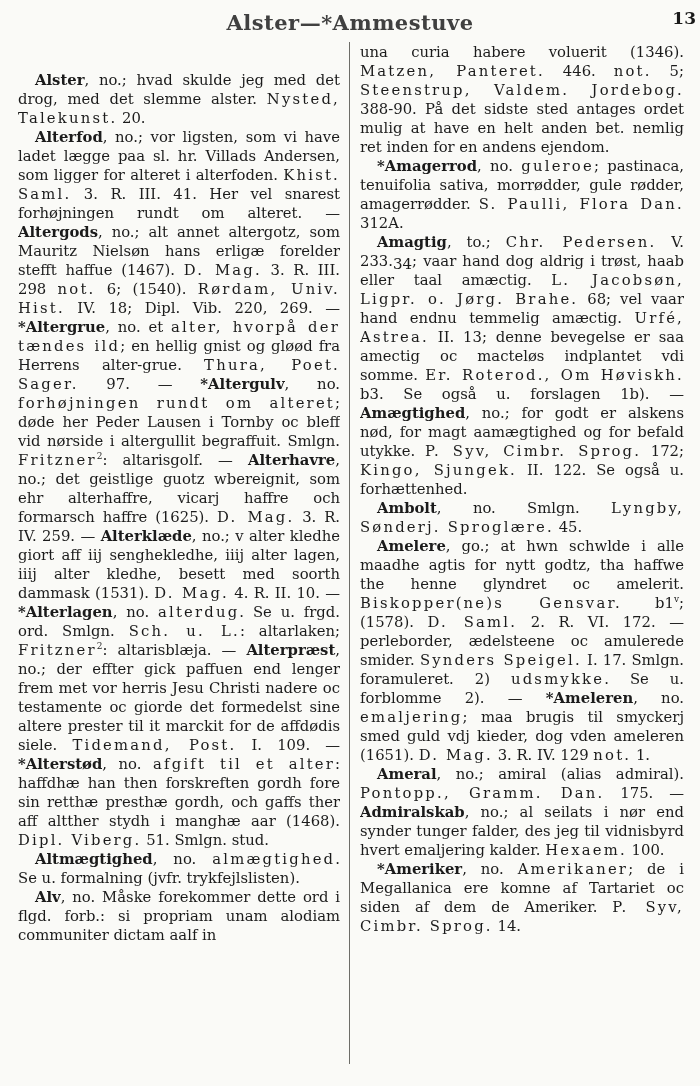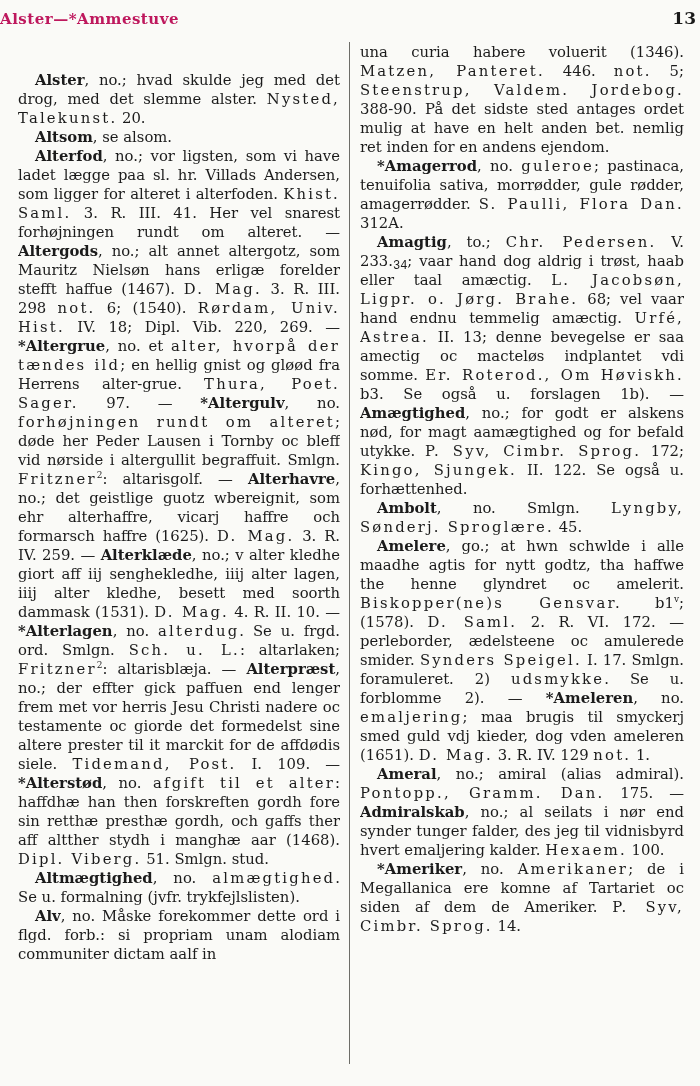--- a/index.html
+++ b/index.html
@@ -12,25 +12,25 @@
     position: relative;
     width: 700px; height: 1086px;
     font-family: "DejaVu Serif", "Liberation Serif", serif;
     color: #1b1b1b;
     background: #fafaf7;
   }
   .running-head {
     position: absolute;
     top: 10px; left: 0;
     width: 100%;
-    text-align: left;
-    font-size: 15px;
+    text-align: center;
+    font-size: 21px;
     font-weight: 600;
     letter-spacing: 0.5px;
-    color: #be185d;
+    color: #404040;
   }
   .page-number {
     position: absolute;
     top: 8px; right: 4px;
     font-size: 17px;
     font-weight: bold;
     color: #1a1a1a;
   }
   .column-divider {
     position: absolute;
@@ -47,32 +47,31 @@
     height: 1034px;
     overflow: hidden;
   }
   .col-left  { left: 18px;  width: 322px; margin-top: 28px; }
   .col-right { left: 360px; width: 324px; }
   p.entry { margin: 0; text-indent: 17px; }
   p.entry.noindent { text-indent: 0; }
   .b  { font-weight: bold; }
   .sp { letter-spacing: 2.2px; }
   .sup { font-size: 9px; vertical-align: super; line-height: 0; }
-  .sub { font-size: 12px; vertical-align: baseline; position: relative; top: 3px; line-height: 0; font-family: Liberation Mono, monospace; }
+  .sub { font-size: 15px; vertical-align: baseline; position: relative; top: 3px; line-height: 0; }
 </style>
 </head>
 <body>
 
 <div class="page">
   <div class="running-head">Alster—*Ammestuve</div>
   <div class="page-number">13</div>
   <div class="column-divider"></div>
   <div class="col col-left">
       <p class="entry"><span class="b">Alster</span><span>, no.; hvad skulde jeg med det drog, med det slemme alster. </span><span class="sp">Nysted, Talekunst.</span><span> 20.</span></p>
-      <p class="entry"><span class="b">Altsom</span><span>, se alsom.</span></p>
       <p class="entry"><span class="b">Alterfod</span><span>, no.; vor ligsten, som vi have ladet lægge paa sl. hr. Villads Andersen, som ligger for alteret i alterfoden. </span><span class="sp">Khist. Saml.</span><span> 3. R. III. 41. Her vel snarest forhøjningen rundt om alteret. — </span><span class="b">Altergods</span><span>, no.; alt annet altergotz, som Mauritz Nielsøn hans erligæ forelder stefft haffue (1467). </span><span class="sp">D. Mag.</span><span> 3. R. III. 298 </span><span class="sp">not.</span><span> 6; (1540). </span><span class="sp">Rørdam, Univ. Hist.</span><span> IV. 18; Dipl. Vib. 220, 269. — </span><span class="b">*Altergrue</span><span>, no. et </span><span class="sp">alter, hvorpå der tændes ild</span><span>; en hellig gnist og gløød fra Herrens alter-grue. </span><span class="sp">Thura, Poet. Sager.</span><span> 97. — </span><span class="b">*Altergulv</span><span>, no. </span><span class="sp">forhøjningen rundt om alteret</span><span>; døde her Peder Lausen i Tornby oc bleff vid nørside i altergullit begraffuit. Smlgn. </span><span class="sp">Fritzner</span><span class="sup">2</span><span>: altarisgolf. — </span><span class="b">Alterhavre</span><span>, no.; det geistlige guotz wbereignit, som ehr alterhaffre, vicarj haffre och formarsch haffre (1625). </span><span class="sp">D. Mag.</span><span> 3. R. IV. 259. — </span><span class="b">Alterklæde</span><span>, no.; v alter kledhe giort aff iij senghekledhe, iiij alter lagen, iiij alter kledhe, besett med soorth dammask (1531). </span><span class="sp">D. Mag.</span><span> 4. R. II. 10. — </span><span class="b">*Alterlagen</span><span>, no. </span><span class="sp">alterdug</span><span>. Se u. frgd. ord. Smlgn. </span><span class="sp">Sch. u. L.</span><span>: altarlaken; </span><span class="sp">Fritzner</span><span class="sup">2</span><span>: altarisblæja. — </span><span class="b">Alterpræst</span><span>, no.; der effter gick paffuen end lenger frem met vor herris Jesu Christi nadere oc testamente oc giorde det formedelst sine altere prester til it marckit for de affdødis siele. </span><span class="sp">Tidemand, Post.</span><span> I. 109. — </span><span class="b">*Alterstød</span><span>, no. </span><span class="sp">afgift til et alter</span><span>: haffdhæ han then forskreften gordh fore sin retthæ presthæ gordh, och gaffs ther aff altther stydh i manghæ aar (1468). </span><span class="sp">Dipl. Viberg.</span><span> 51. Smlgn. stud.</span></p>
       <p class="entry"><span class="b">Altmægtighed</span><span>, no. </span><span class="sp">almægtighed</span><span>. Se u. formalning (jvfr. trykfejlslisten).</span></p>
       <p class="entry"><span class="b">Alv</span><span>, no. Måske forekommer dette ord i flgd. forb.: si propriam unam alodiam communiter dictam aalf in</span></p>
     </div>
   <div class="col col-right">
       <p class="entry noindent"><span>una curia habere voluerit (1346). </span><span class="sp">Matzen, Panteret.</span><span> 446. </span><span class="sp">not.</span><span> 5; </span><span class="sp">Steenstrup, Valdem. Jordebog.</span><span> 388-90. På det sidste sted antages ordet mulig at have en helt anden bet. nemlig ret inden for en andens ejendom.</span></p>
       <p class="entry"><span class="b">*Amagerrod</span><span>, no. </span><span class="sp">guleroe</span><span>; pastinaca, tenuifolia sativa, morrødder, gule rødder, amagerrødder. </span><span class="sp">S. Paulli, Flora Dan.</span><span> 312A.</span></p>
       <p class="entry"><span class="b">Amagtig</span><span>, to.; </span><span class="sp">Chr. Pedersen.</span><span> V. 233.</span><span class="sub">34</span><span>; vaar hand dog aldrig i trøst, haab eller taal amæctig. </span><span class="sp">L. Jacobsøn, Ligpr. o. Jørg. Brahe.</span><span> 68; vel vaar hand endnu temmelig amæctig. </span><span class="sp">Urfé, Astrea.</span><span> II. 13; denne bevegelse er saa amectig oc macteløs indplantet vdi somme. </span><span class="sp">Er. Roterod., Om Høviskh.</span><span> b3. Se også u. forslagen 1b). — </span><span class="b">Amægtighed</span><span>, no.; for godt er alskens nød, for magt aamægtighed og for befald utykke. </span><span class="sp">P. Syv, Cimbr. Sprog.</span><span> 172; </span><span class="sp">Kingo, Sjungek.</span><span> II. 122. Se også u. forhættenhed.</span></p>
       <p class="entry"><span class="b">Ambolt</span><span>, no. Smlgn. </span><span class="sp">Lyngby, Sønderj. Sproglære.</span><span> 45.</span></p>
       <p class="entry"><span class="b">Amelere</span><span>, go.; at hwn schwlde i alle maadhe agtis for nytt godtz, tha haffwe the henne glyndret oc amelerit. </span><span class="sp">Biskopper(ne)s Gensvar.</span><span> b1</span><span class="sup">v</span><span>; (1578). </span><span class="sp">D. Saml.</span><span> 2. R. VI. 172. — perleborder, ædelsteene oc amulerede smider. </span><span class="sp">Synders Speigel.</span><span> I. 17. Smlgn. foramuleret. 2) </span><span class="sp">udsmykke</span><span>. Se u. forblomme 2). — </span><span class="b">*Ameleren</span><span>, no. </span><span class="sp">emaljering</span><span>; maa brugis til smyckerj smed guld vdj kieder, dog vden ameleren (1651). </span><span class="sp">D. Mag.</span><span> 3. R. IV. 129 </span><span class="sp">not.</span><span> 1.</span></p>

